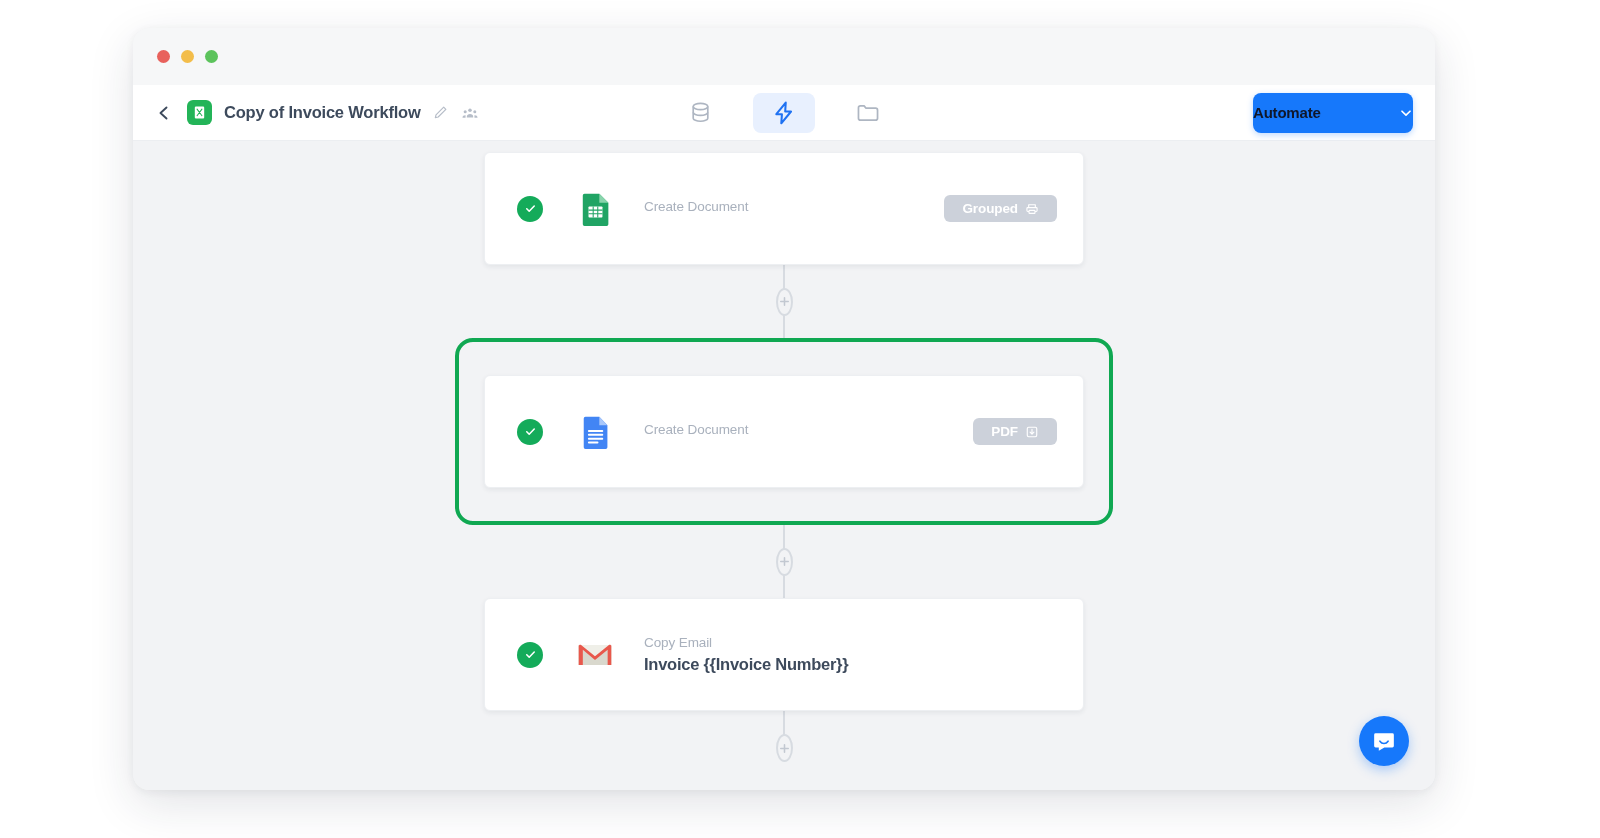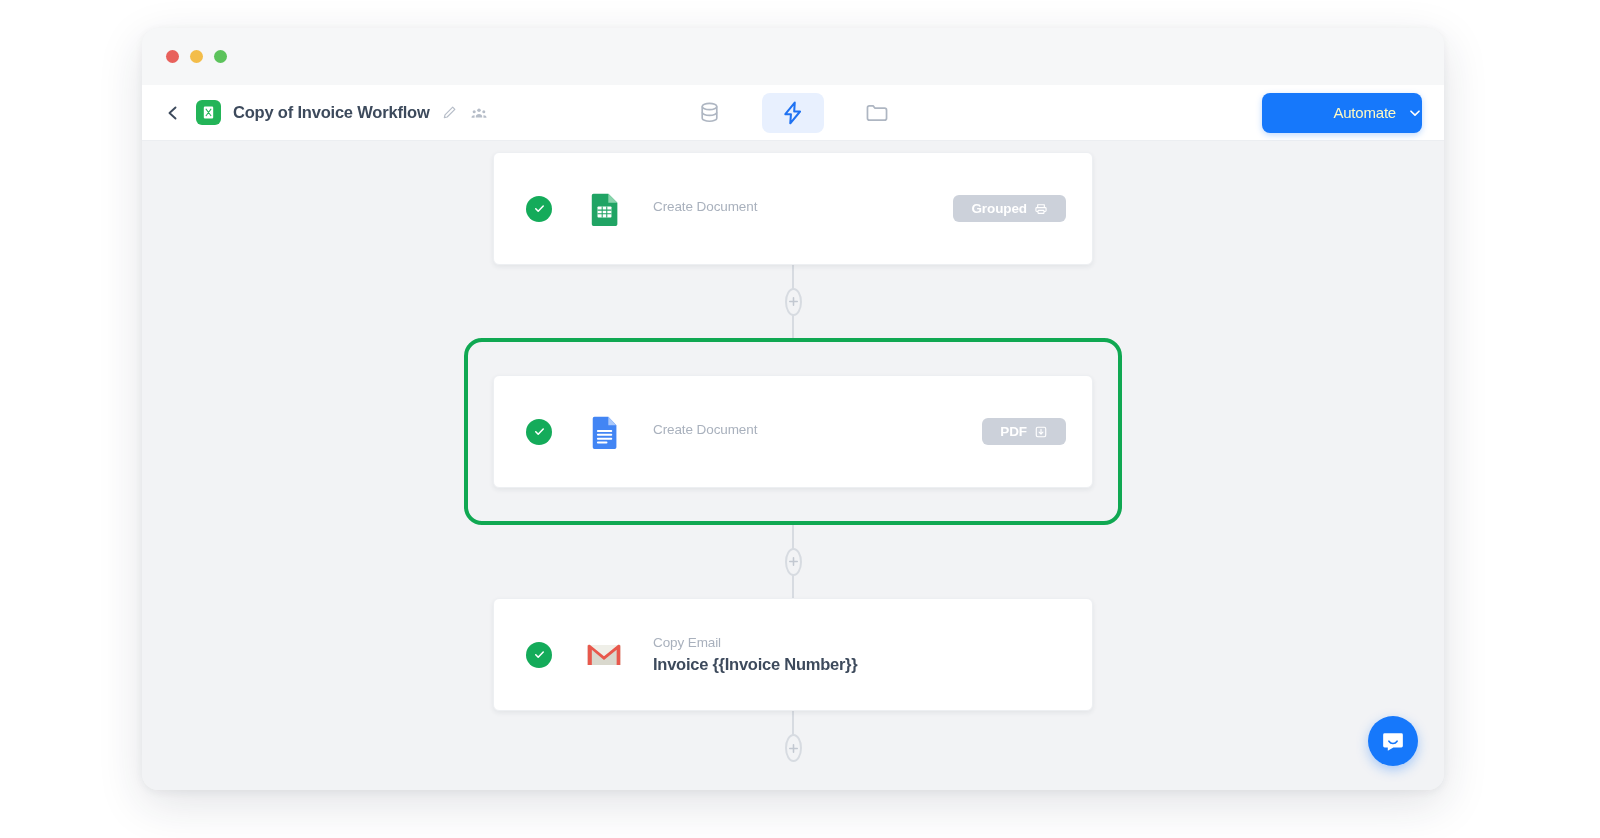--- a/index.html
+++ b/index.html
@@ -5,21 +5,21 @@
   * { box-sizing: border-box; margin: 0; padding: 0; }
   html, body {
     width: 1600px; height: 838px;
     background: #ffffff;
     font-family: "Liberation Sans", sans-serif;
     overflow: hidden;
   }
 
   .app-window {
     position: absolute;
-    left: 142px; top: 28px;
+    left: 133px; top: 28px;
     width: 1302px; height: 762px;
     background: #f2f3f5;
     border-radius: 16px;
     overflow: hidden;
     box-shadow: 0 14px 46px rgba(32,42,58,0.13), 0 2px 8px rgba(32,42,58,0.06);
   }
 
   
   .titlebar {
     height: 57px;
@@ -91,25 +91,25 @@
 
   .automate-btn {
     position: absolute;
     right: 22px;
     height: 40px;
     min-width: 160px;
     background: #1678fb;
     border-radius: 8px;
     display: flex;
     align-items: center;
-    justify-content: flex-end;
+    justify-content: space-between;
     gap: 12px;
-    color: #fef9c3;
+    color: #0f172a;
     font-size: 15px;
-    font-weight: normal;
+    font-weight: bold;
     letter-spacing: -0.2px;
     cursor: pointer;
     box-shadow: 0 2px 6px rgba(22,120,251,0.28);
   }
 
   
   .canvas {
     position: relative;
     height: calc(762px - 57px - 56px);
     background: #f2f3f5;

